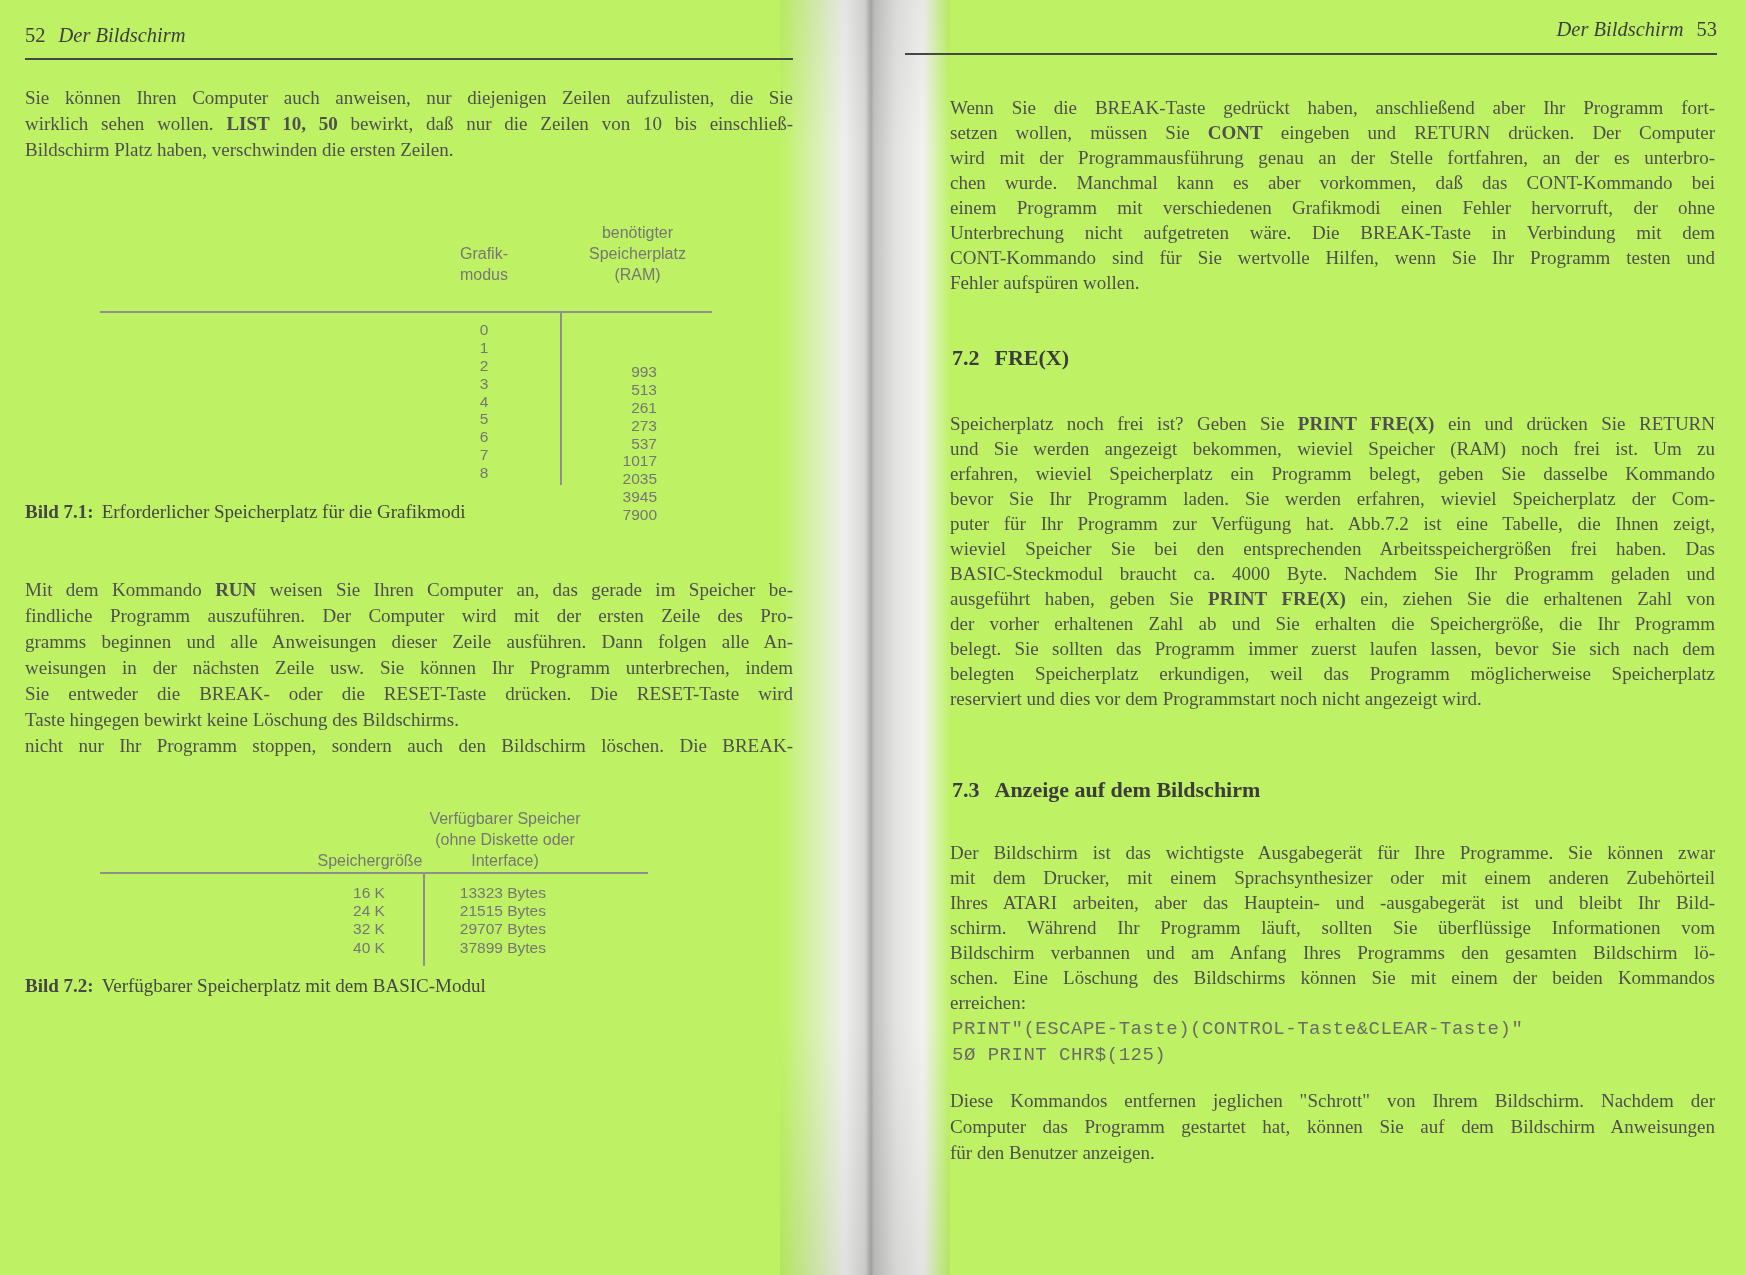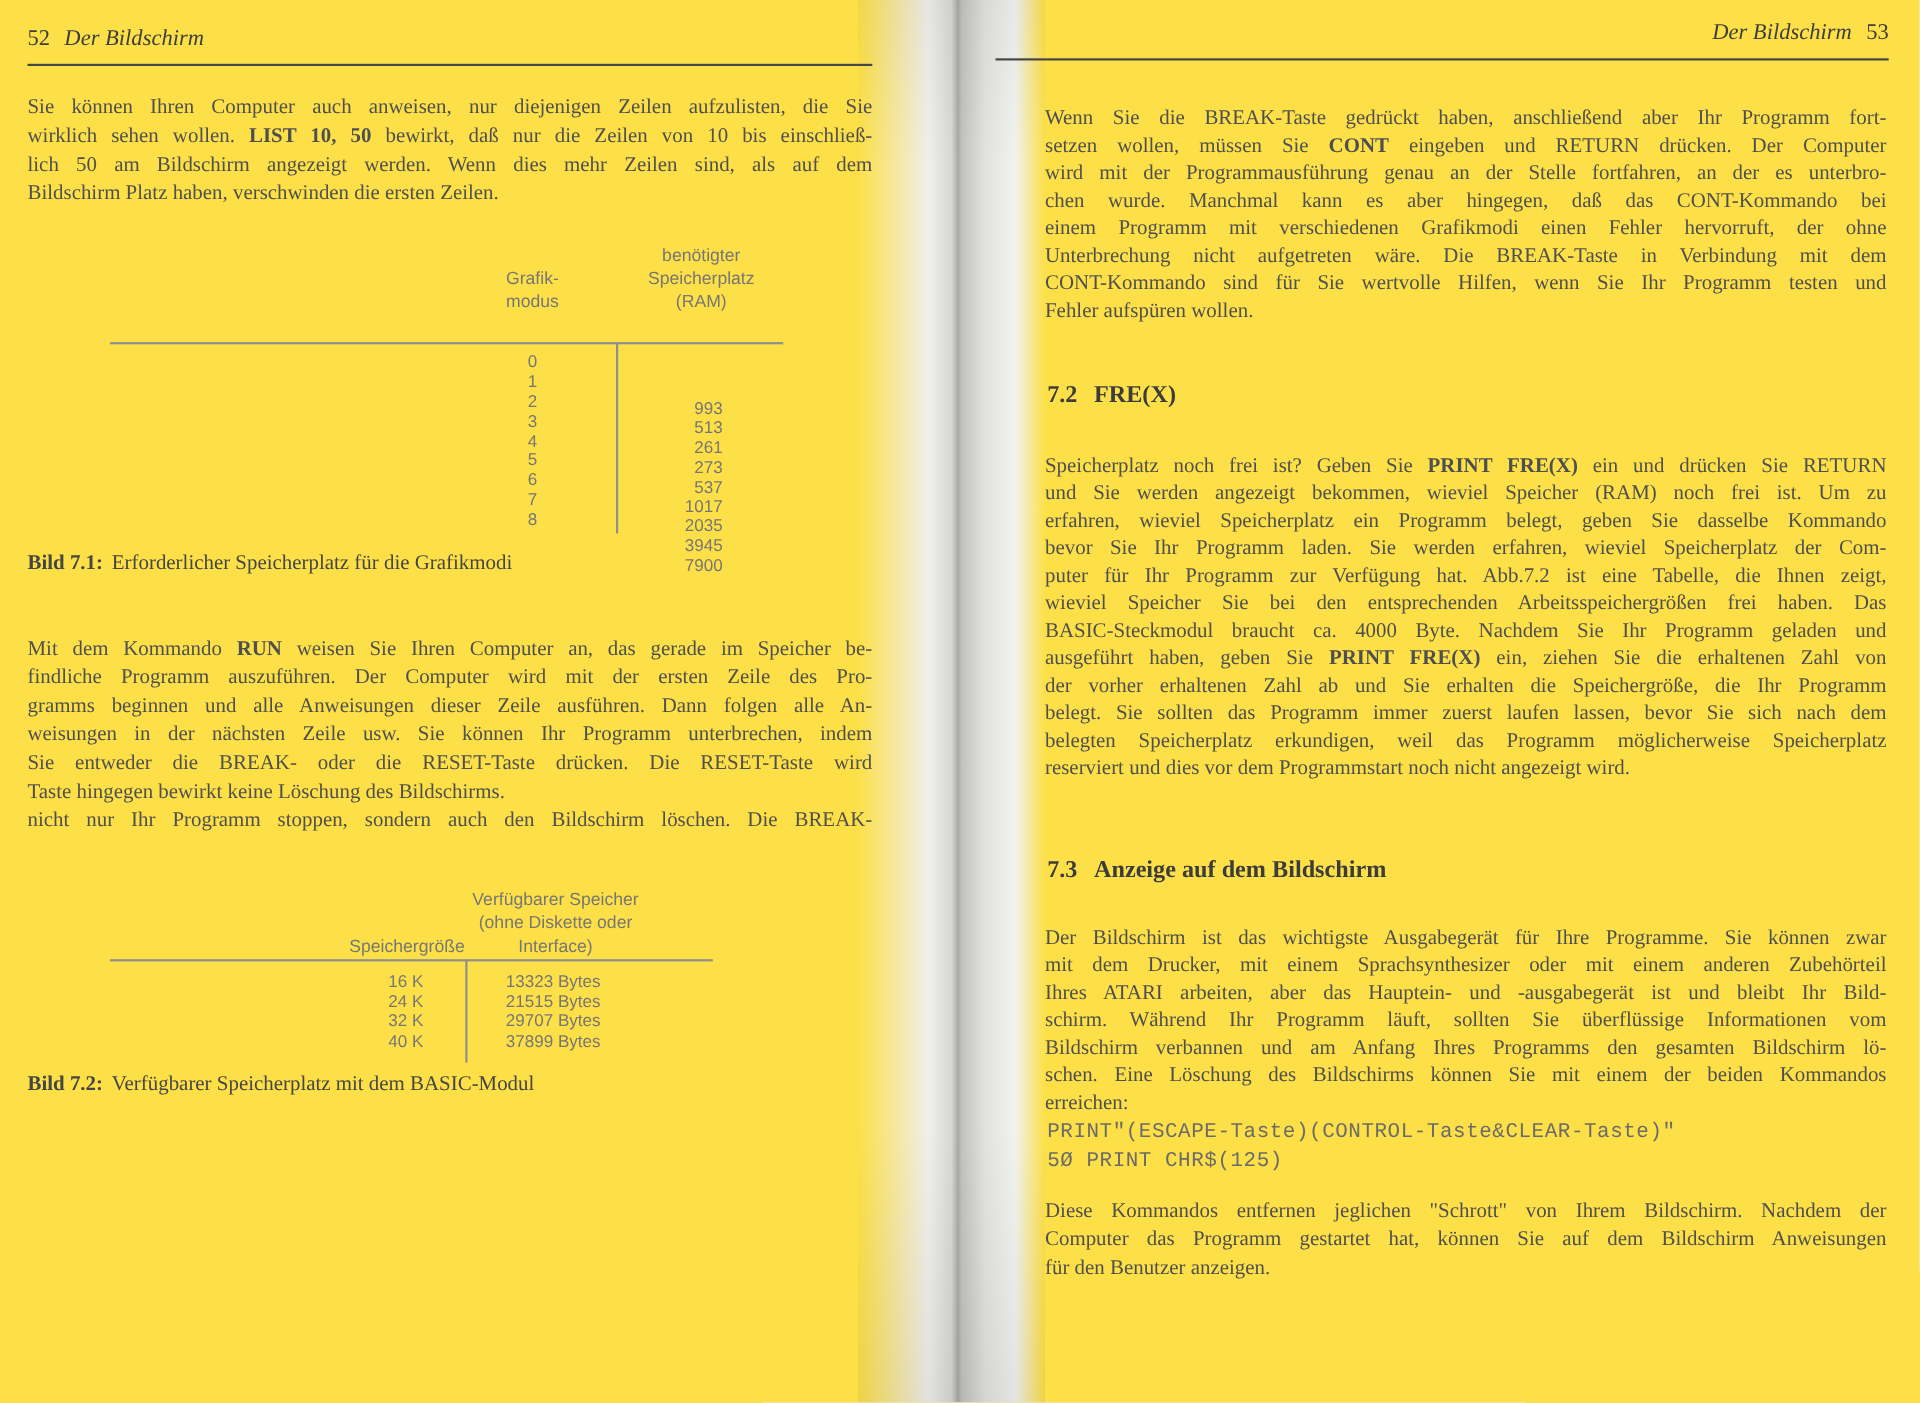--- a/index.html
+++ b/index.html
@@ -1,18 +1,18 @@
 <!DOCTYPE html>
 <html><head>
 <meta charset="utf-8">
 <style>
   html,body { margin:0; padding:0; background:#e9e9e7; }
   .canvas {
     position:relative; width:1745px; height:1275px;
-    background:#fde047; overflow:hidden;
+    background:#bef264; overflow:hidden;
     font-family:"Liberation Serif", serif; color:#4f4f4f;
   }
   .abs { position:absolute; }
 
   
   .gutter {
     left:780px; top:0; width:170px; height:1275px;
     background:linear-gradient(to right,
       rgba(252,252,251,0) 0%,
       #efefee 38%,
@@ -116,21 +116,20 @@
 
   <div>
     <div class="abs runhead lp-head">
       <span class="pg">52</span><span class="ttl">Der Bildschirm</span>
     </div>
     <div class="abs hrule2 lp-hrule"></div>
 
     <div class="abs para lp-para1">
         <div class="line">Sie können Ihren Computer auch anweisen, nur diejenigen Zeilen aufzulisten, die Sie</div>
         <div class="line">wirklich sehen wollen. <span class="b">LIST 10, 50</span> bewirkt, daß nur die Zeilen von 10 bis einschließ-</div>
-        <div class="line">lich 50 am Bildschirm angezeigt werden. Wenn dies mehr Zeilen sind, als auf dem</div>
         <div class="line last">Bildschirm Platz haben, verschwinden die ersten Zeilen.</div>
       </div>
 
     <div class="abs tbl t1">
       <div class="thead h1">Grafik-<br>modus</div>
       <div class="thead h2">benötigter<br>Speicherplatz<br>(RAM)</div>
       <div class="rule hline"></div>
       <div class="rule vline"></div>
       <div class="rows">
           <div class="trow">
@@ -219,21 +218,21 @@
   <div class="rp">
     <div class="abs runhead rp-head">
       <span class="ttl">Der Bildschirm</span><span class="pg">53</span>
     </div>
     <div class="abs hrule2 rp-hrule"></div>
 
     <div class="abs para rp-para1">
         <div class="line">Wenn Sie die BREAK-Taste gedrückt haben, anschließend aber Ihr Programm fort-</div>
         <div class="line">setzen wollen, müssen Sie <span class="b">CONT</span> eingeben und RETURN drücken. Der Computer</div>
         <div class="line">wird mit der Programmausführung genau an der Stelle fortfahren, an der es unterbro-</div>
-        <div class="line">chen wurde. Manchmal kann es aber hingegen, daß das CONT-Kommando bei</div>
+        <div class="line">chen wurde. Manchmal kann es aber vorkommen, daß das CONT-Kommando bei</div>
         <div class="line">einem Programm mit verschiedenen Grafikmodi einen Fehler hervorruft, der ohne</div>
         <div class="line">Unterbrechung nicht aufgetreten wäre. Die BREAK-Taste in Verbindung mit dem</div>
         <div class="line">CONT-Kommando sind für Sie wertvolle Hilfen, wenn Sie Ihr Programm testen und</div>
         <div class="line last">Fehler aufspüren wollen.</div>
       </div>
 
     <div class="abs sechead h72">
       <span class="num">7.2</span><span>FRE(X)</span>
     </div>
 

